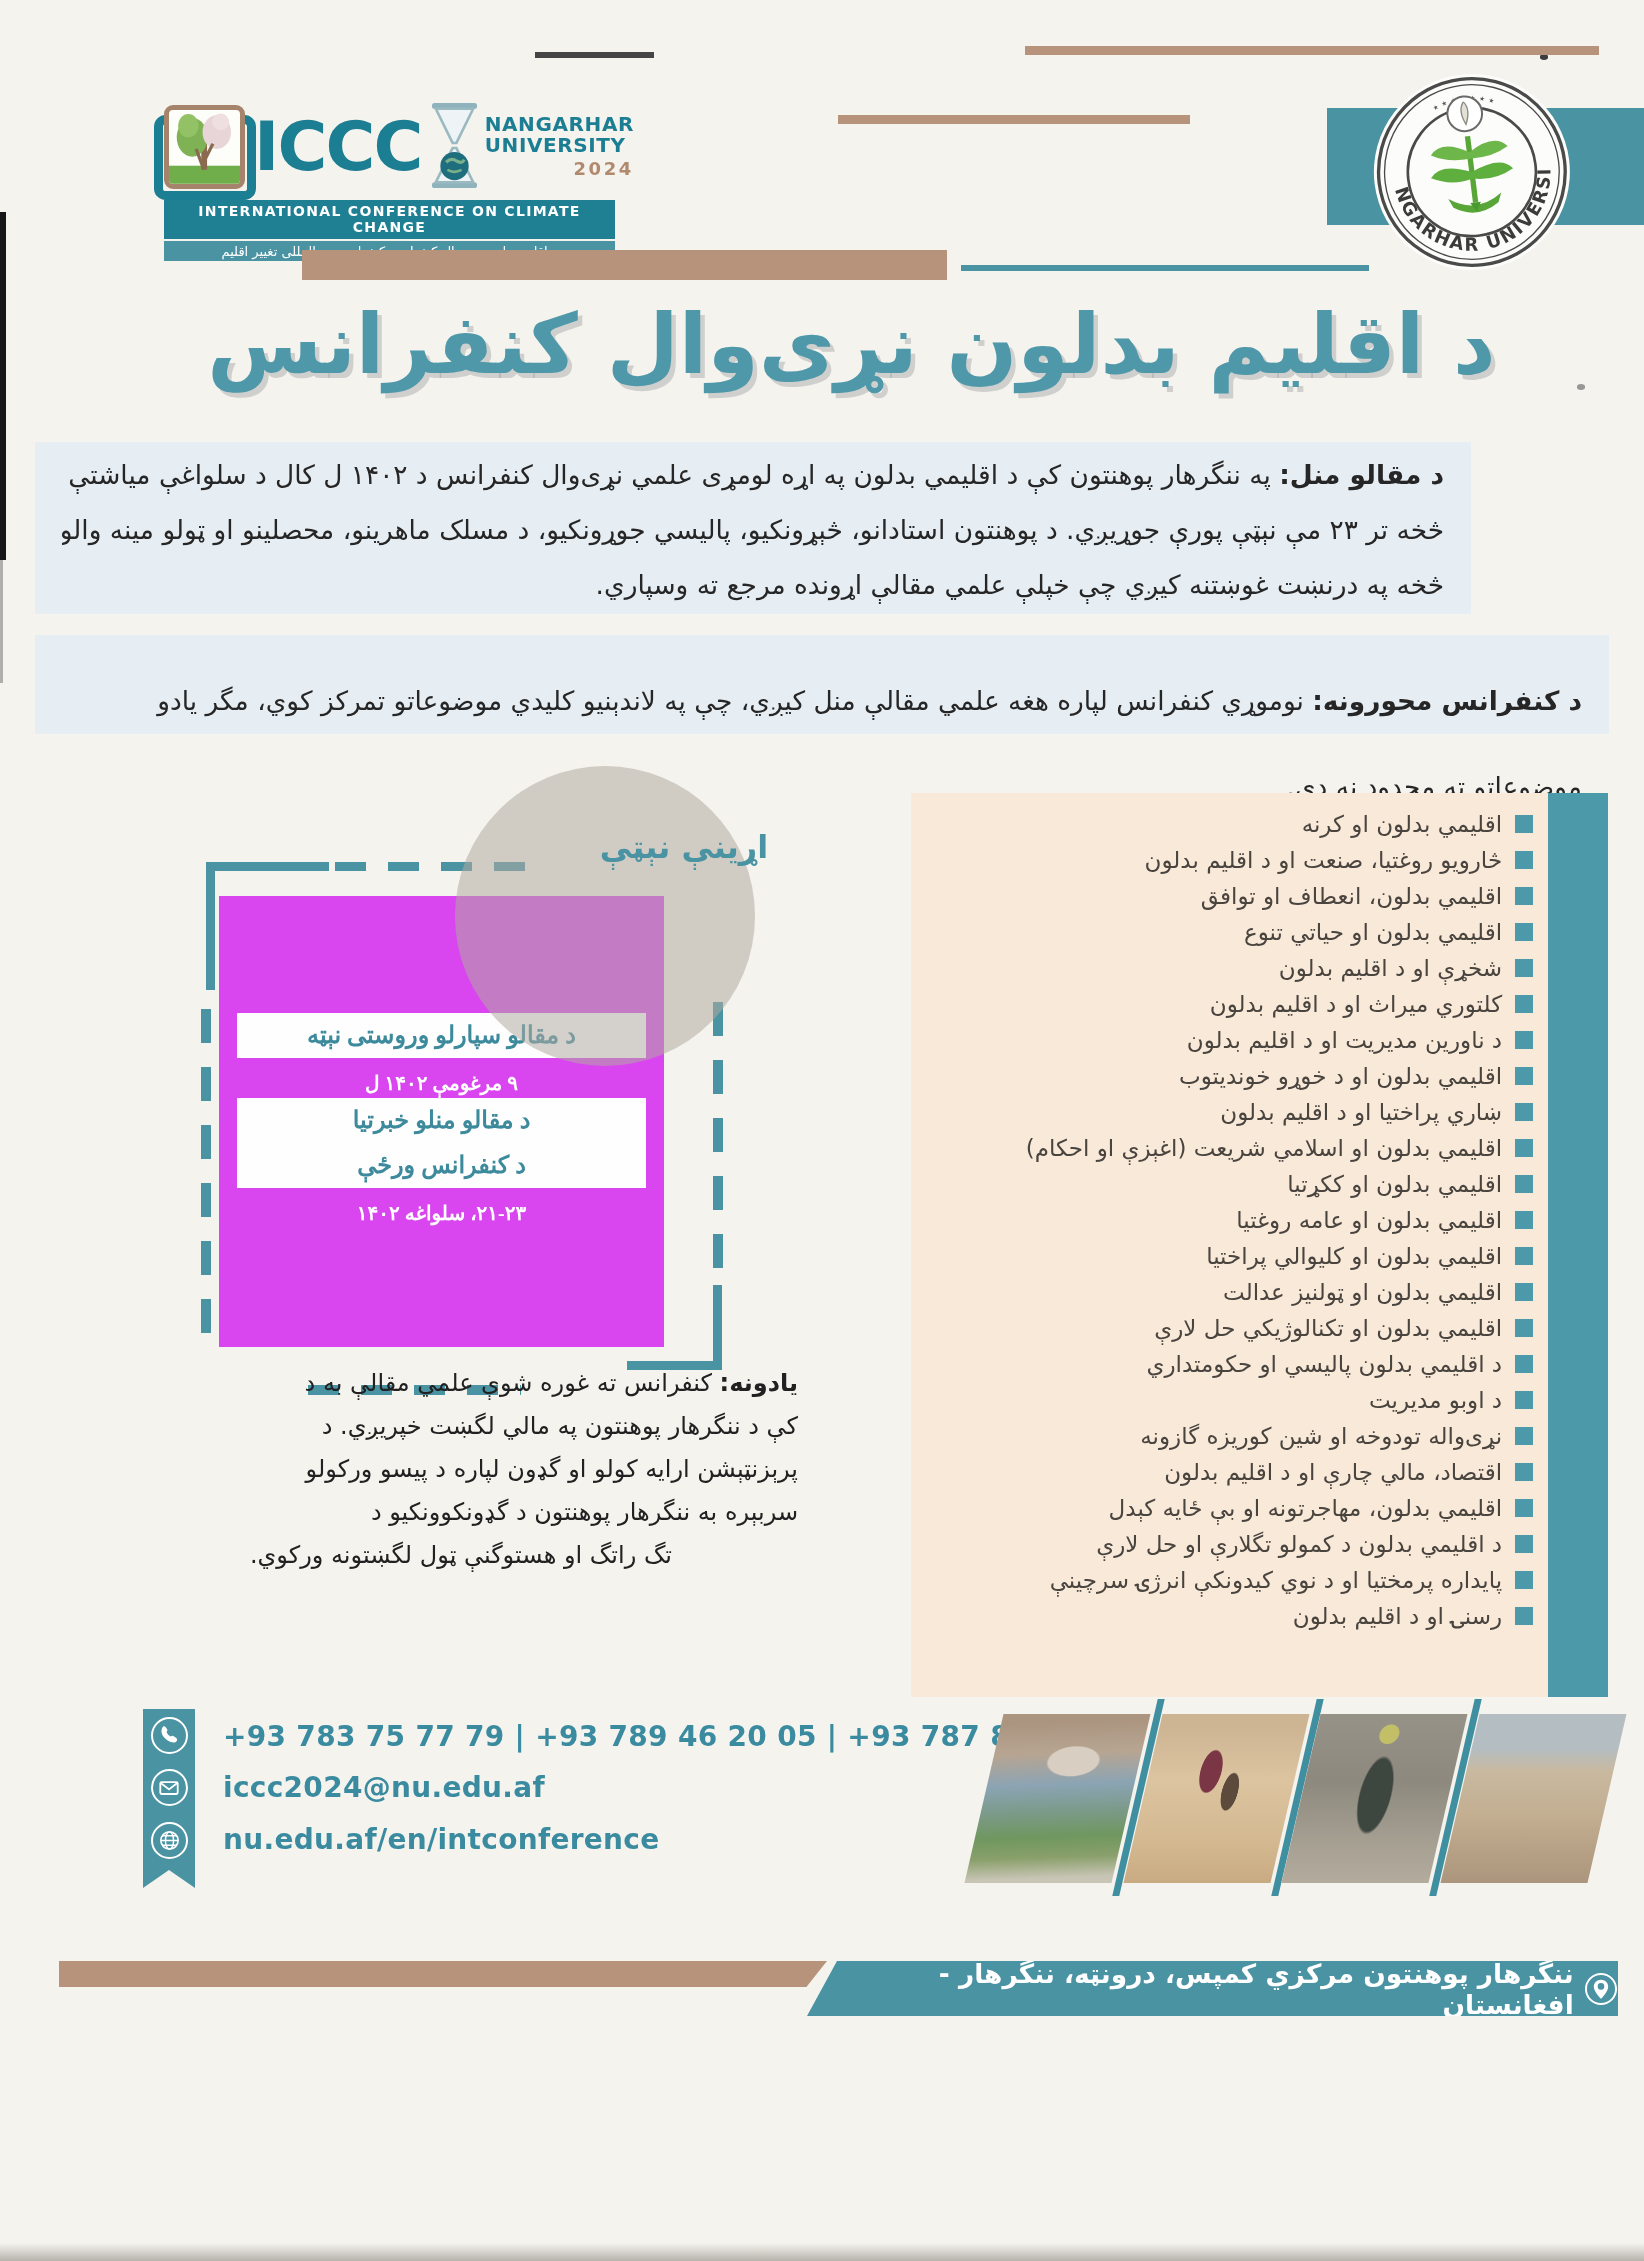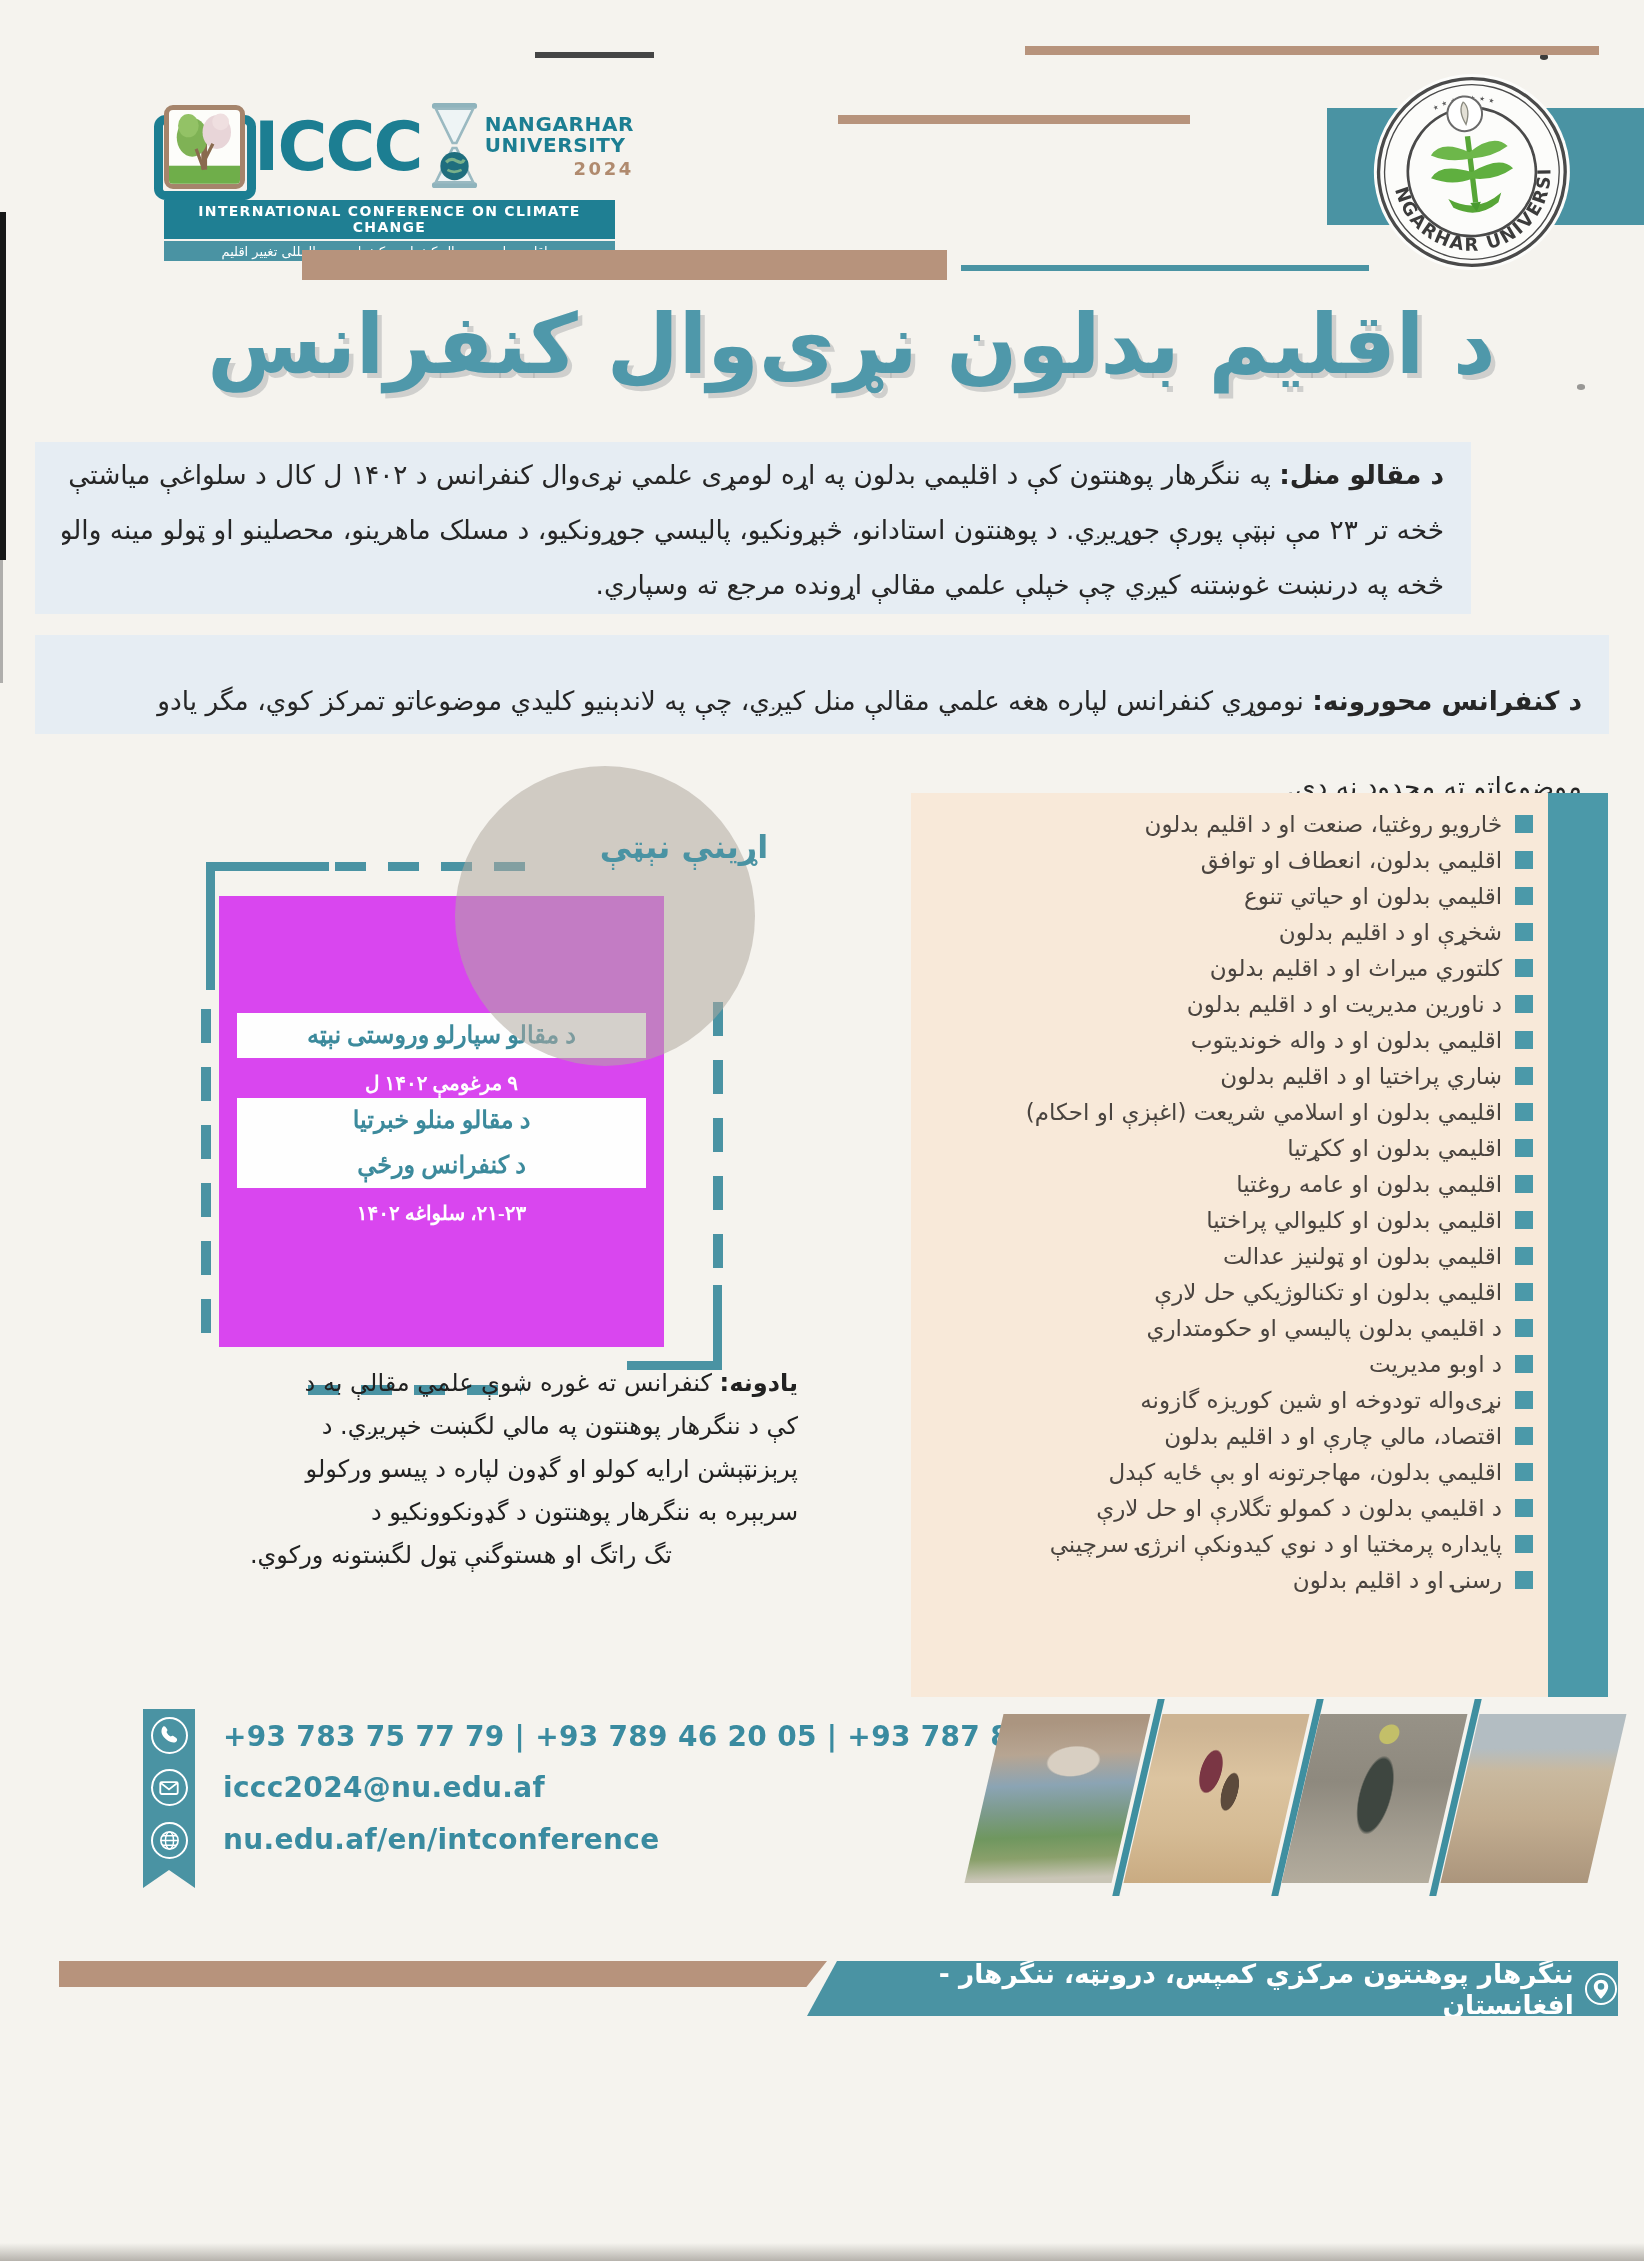--- a/index.html
+++ b/index.html
@@ -236,20 +236,24 @@
     <div class="date-label">د کنفرانس ورځې</div>
     <div class="date-value">۲۱-۲۳، سلواغه ۱۴۰۲</div>
   </div>
   <div class="abs gray-circle"></div>
   <div class="abs dates-heading">اړینې نېټې</div>
 
   <div class="abs topics-panel">
     <div>
         <div class="topic-row">
         <span class="bullet"></span>
+        <span class="topic-text">اقلیمي بدلون او کرنه</span>
+      </div>
+        <div class="topic-row">
+        <span class="bullet"></span>
         <span class="topic-text">څارویو روغتیا، صنعت او د اقلیم بدلون</span>
       </div>
         <div class="topic-row">
         <span class="bullet"></span>
         <span class="topic-text">اقلیمي بدلون، انعطاف او توافق</span>
       </div>
         <div class="topic-row">
         <span class="bullet"></span>
         <span class="topic-text">اقلیمي بدلون او حیاتي تنوع</span>
       </div>
@@ -260,21 +264,21 @@
         <div class="topic-row">
         <span class="bullet"></span>
         <span class="topic-text">کلتوري میراث او د اقلیم بدلون</span>
       </div>
         <div class="topic-row">
         <span class="bullet"></span>
         <span class="topic-text">د ناورین مدیریت او د اقلیم بدلون</span>
       </div>
         <div class="topic-row">
         <span class="bullet"></span>
-        <span class="topic-text">اقلیمي بدلون او د واله خوندیتوب</span>
+        <span class="topic-text">اقلیمي بدلون او د خوړو خوندیتوب</span>
       </div>
         <div class="topic-row">
         <span class="bullet"></span>
         <span class="topic-text">ښاري پراختیا او د اقلیم بدلون</span>
       </div>
         <div class="topic-row">
         <span class="bullet"></span>
         <span class="topic-text">اقلیمي بدلون او اسلامي شریعت (اغېزې او احکام)</span>
       </div>
         <div class="topic-row">

